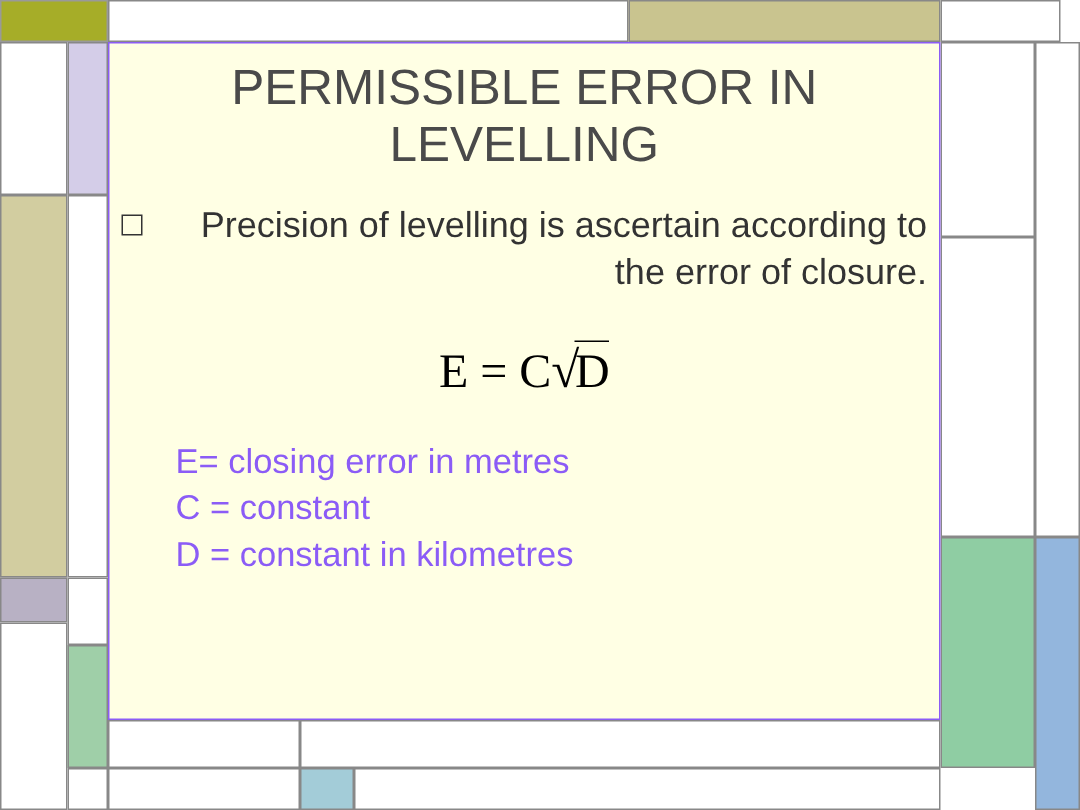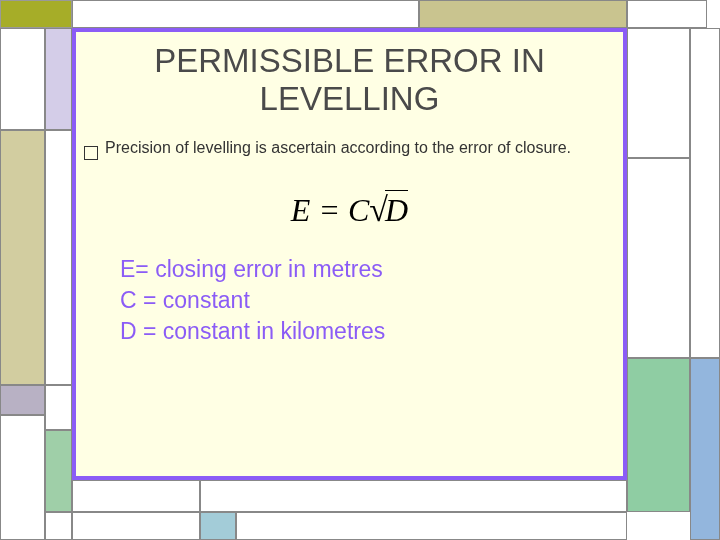--- a/index.html
+++ b/index.html
@@ -38,47 +38,47 @@
   .r-white-inner-bot2 { left: 72px; top: 480px; width: 128px; height: 32px; background: #fff; border: 1px solid #888; }
 
   
   .content {
     position: absolute;
     left: 72px;
     top: 28px;
     width: 555px;
     height: 452px;
     background: #ffffe4;
-    border: 4px solid #8b5cf6;
+    border: 1px solid #8b5cf6;
     padding: 10px 8px 10px 8px;
   }
   .title {
     font-size: 33px;
     text-align: center;
     color: #4a4a4a;
     line-height: 1.15;
     margin-bottom: 20px;
     font-weight: normal;
   }
   .bullets {
-    font-size: 16px;
+    font-size: 24px;
     color: #333;
     line-height: 1.3;
+    text-align: right;
   }
   .bul { display: flex; margin-bottom: 2px; }
   .box { width: 14px; height: 14px; border: 1.5px solid #333; flex-shrink: 0; margin-top: 8px; margin-right: 7px; }
   .formula {
     text-align: center;
     margin-top: 30px;
     margin-bottom: 25px;
   }
   .formula-img {
     font-family: "Times New Roman", serif;
     font-size: 32px;
-    font-style: italic;
     color: #000;
     display: inline-block;
     position: relative;
   }
   .sqrt-sym {
     display: inline-block;
     position: relative;
   }
   .sqrt-sym::before {
     content: "√";

